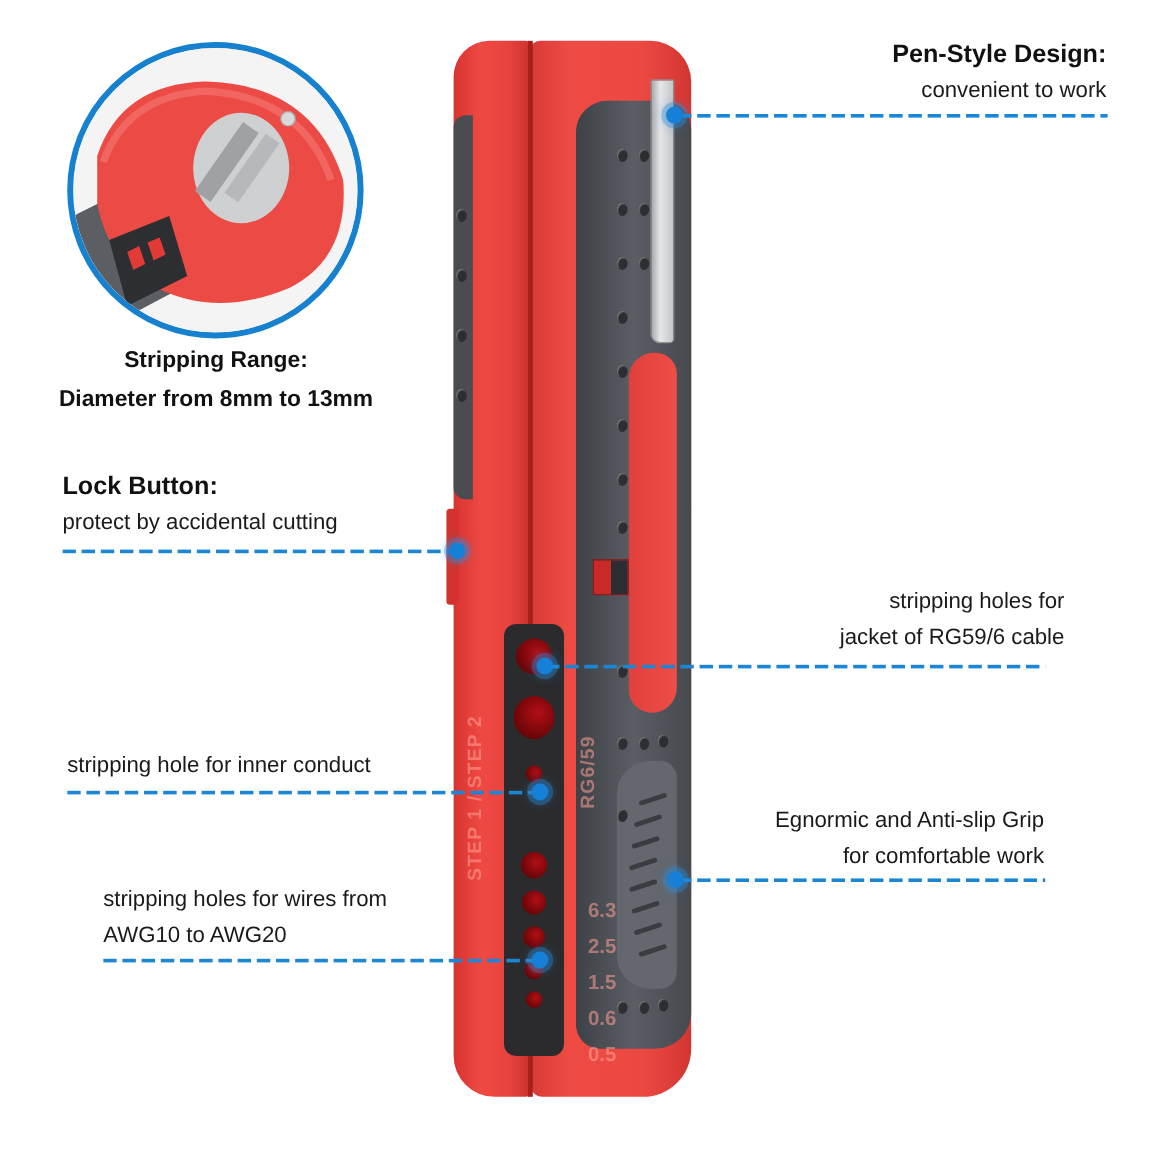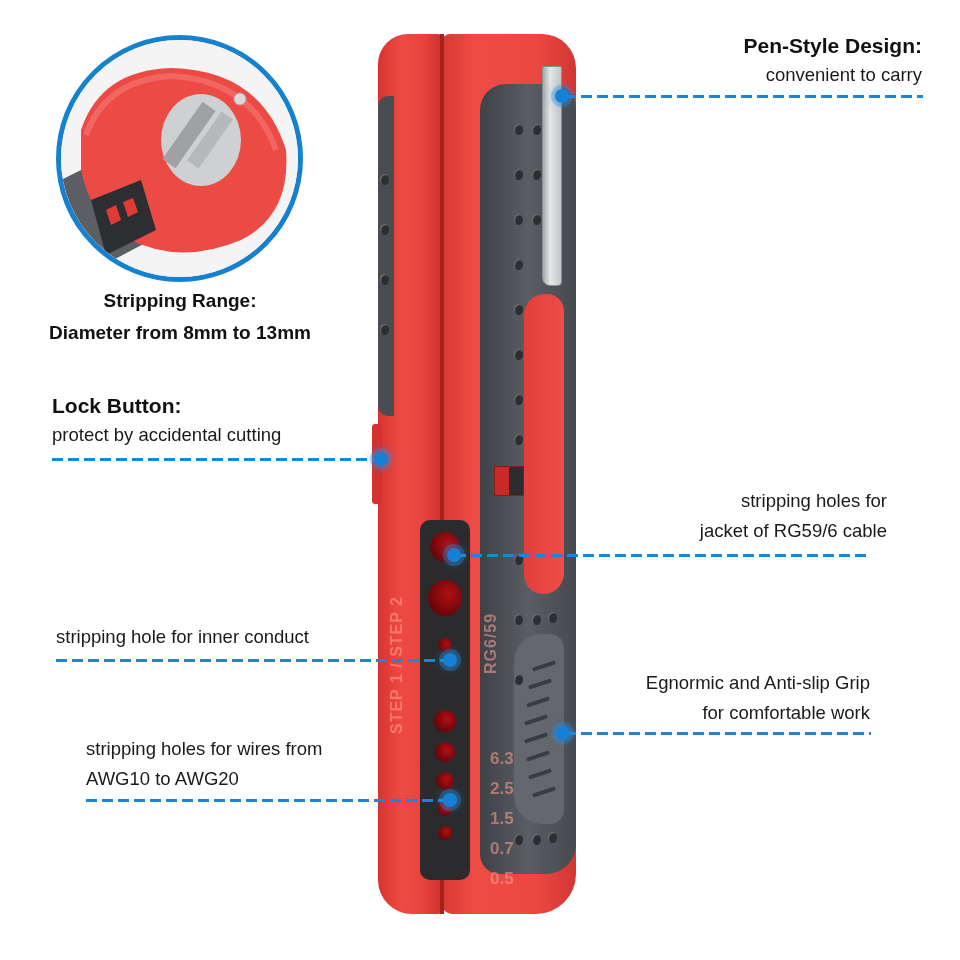--- a/index.html
+++ b/index.html
@@ -133,28 +133,28 @@
     <div class="hole" style="left:17px;top:280px;width:16px;height:16px"></div>
     <div class="hole" style="left:18px;top:306px;width:14px;height:14px"></div>
   </div>
 
   <span class="engrave" style="left:16px;top:700px">STEP 1 / STEP 2</span>
   <span class="engrave" style="left:110px;top:640px">RG6/59</span>
   <div class="sizes">
     <div>6.3</div>
     <div>2.5</div>
     <div>1.5</div>
-    <div>0.7</div>
+    <div>0.6</div>
     <div>0.5</div>
   </div>
 </div>
 
 <div class="abs r" style="right:38px;top:32px">
   <div class="title">Pen-Style Design:</div>
-  <div class="sub">convenient to carry</div>
+  <div class="sub">convenient to work</div>
 </div>
 <div class="dash" style="left:565px;top:95px;width:358px"></div>
 <div class="dot" style="left:555px;top:89px"></div>
 
 <div class="abs c" style="left:20px;top:285px;width:320px">
   <div class="title" style="font-size:19px;line-height:32px">Stripping Range:</div>
   <div class="title" style="font-size:19px;line-height:32px">Diameter from 8mm to 13mm</div>
 </div>
 
 <div class="abs" style="left:52px;top:392px">

